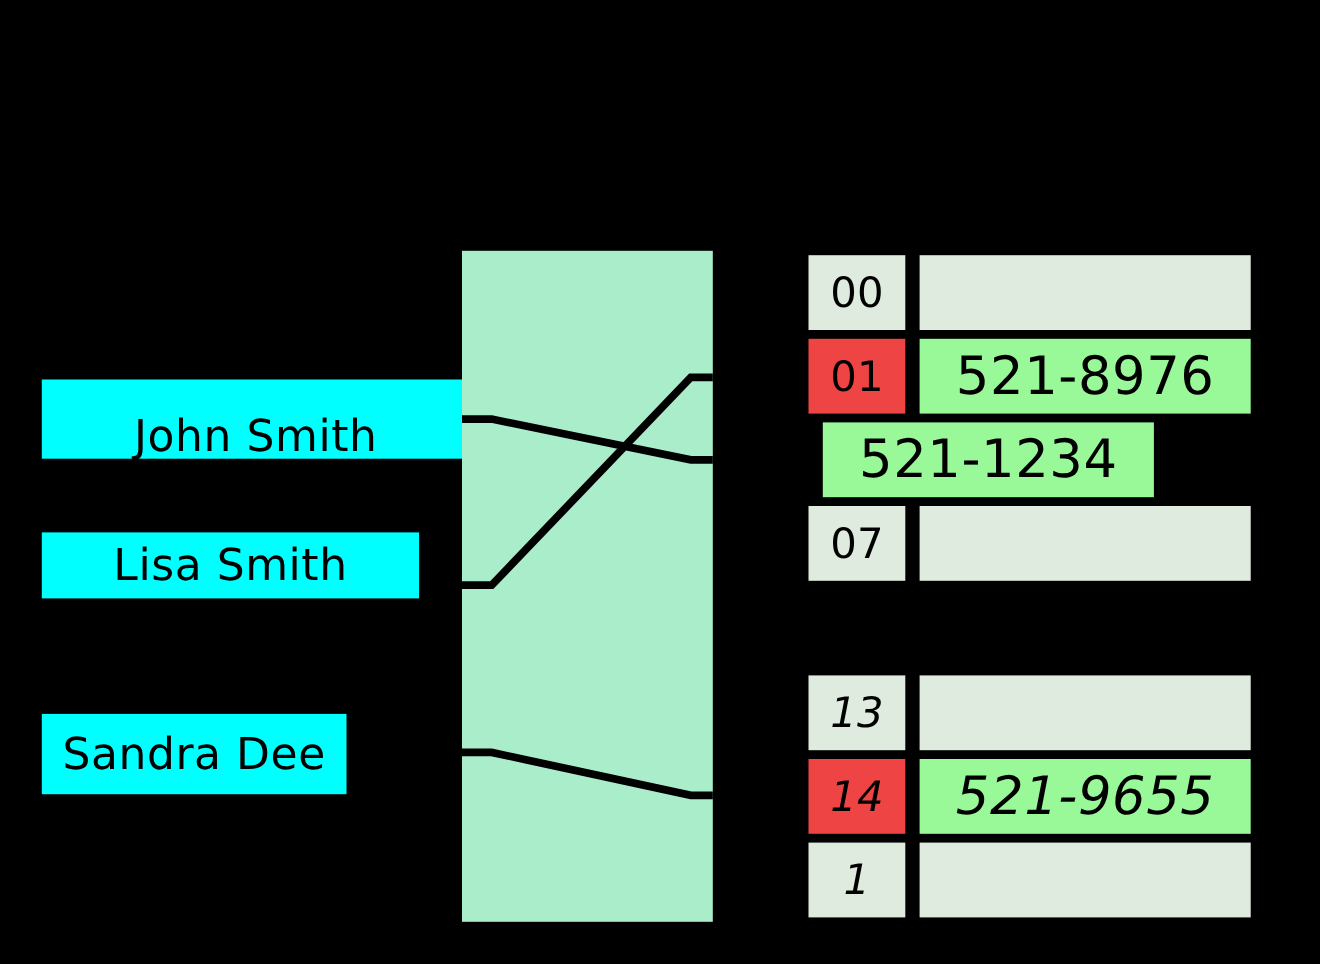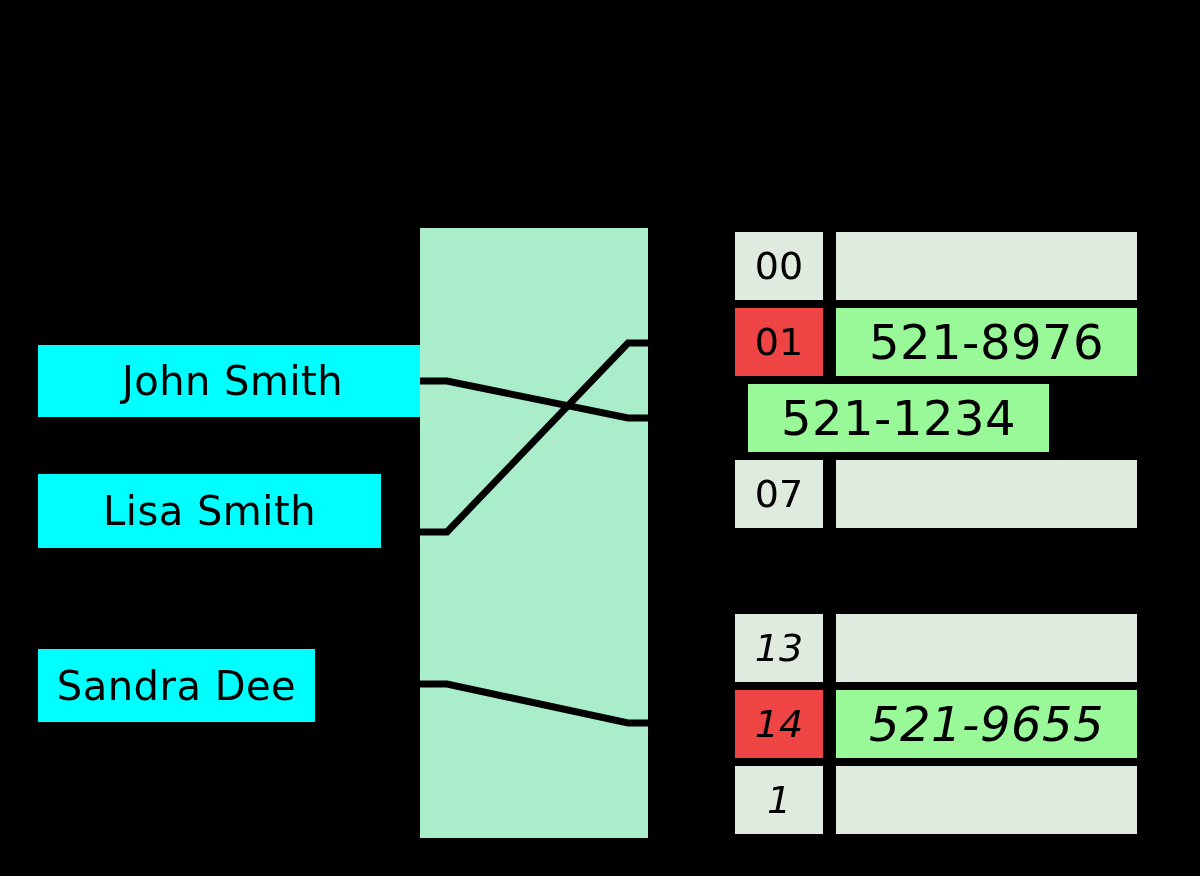--- a/index.html
+++ b/index.html
@@ -32,22 +32,22 @@
     justify-content: center;
     font-size: 40px;
     line-height: 1;
     letter-spacing: 0.5px;
     box-sizing: border-box;
   }
   .key-box .key-label {
     display: block;
     white-space: nowrap;
   }
-  #key-john  { left: 38px; top: 345px; width: 389px; height: 72px; }
-  #key-lisa  { left: 38px; top: 474px; width: 343px; height: 74px; }
+  #key-john  { left: 38px; top: 345px; width: 389px; height: 72px; align-items: flex-end; }
+  #key-lisa  { left: 38px; top: 484px; width: 343px; height: 60px; }
   #key-sandra{ left: 38px; top: 649px; width: 277px; height: 73px; }
 
   
   #hash-box {
     position: absolute;
     left: 420px;
     top: 228px;
     width: 228px;
     height: 610px;
     background: #aaedca;

